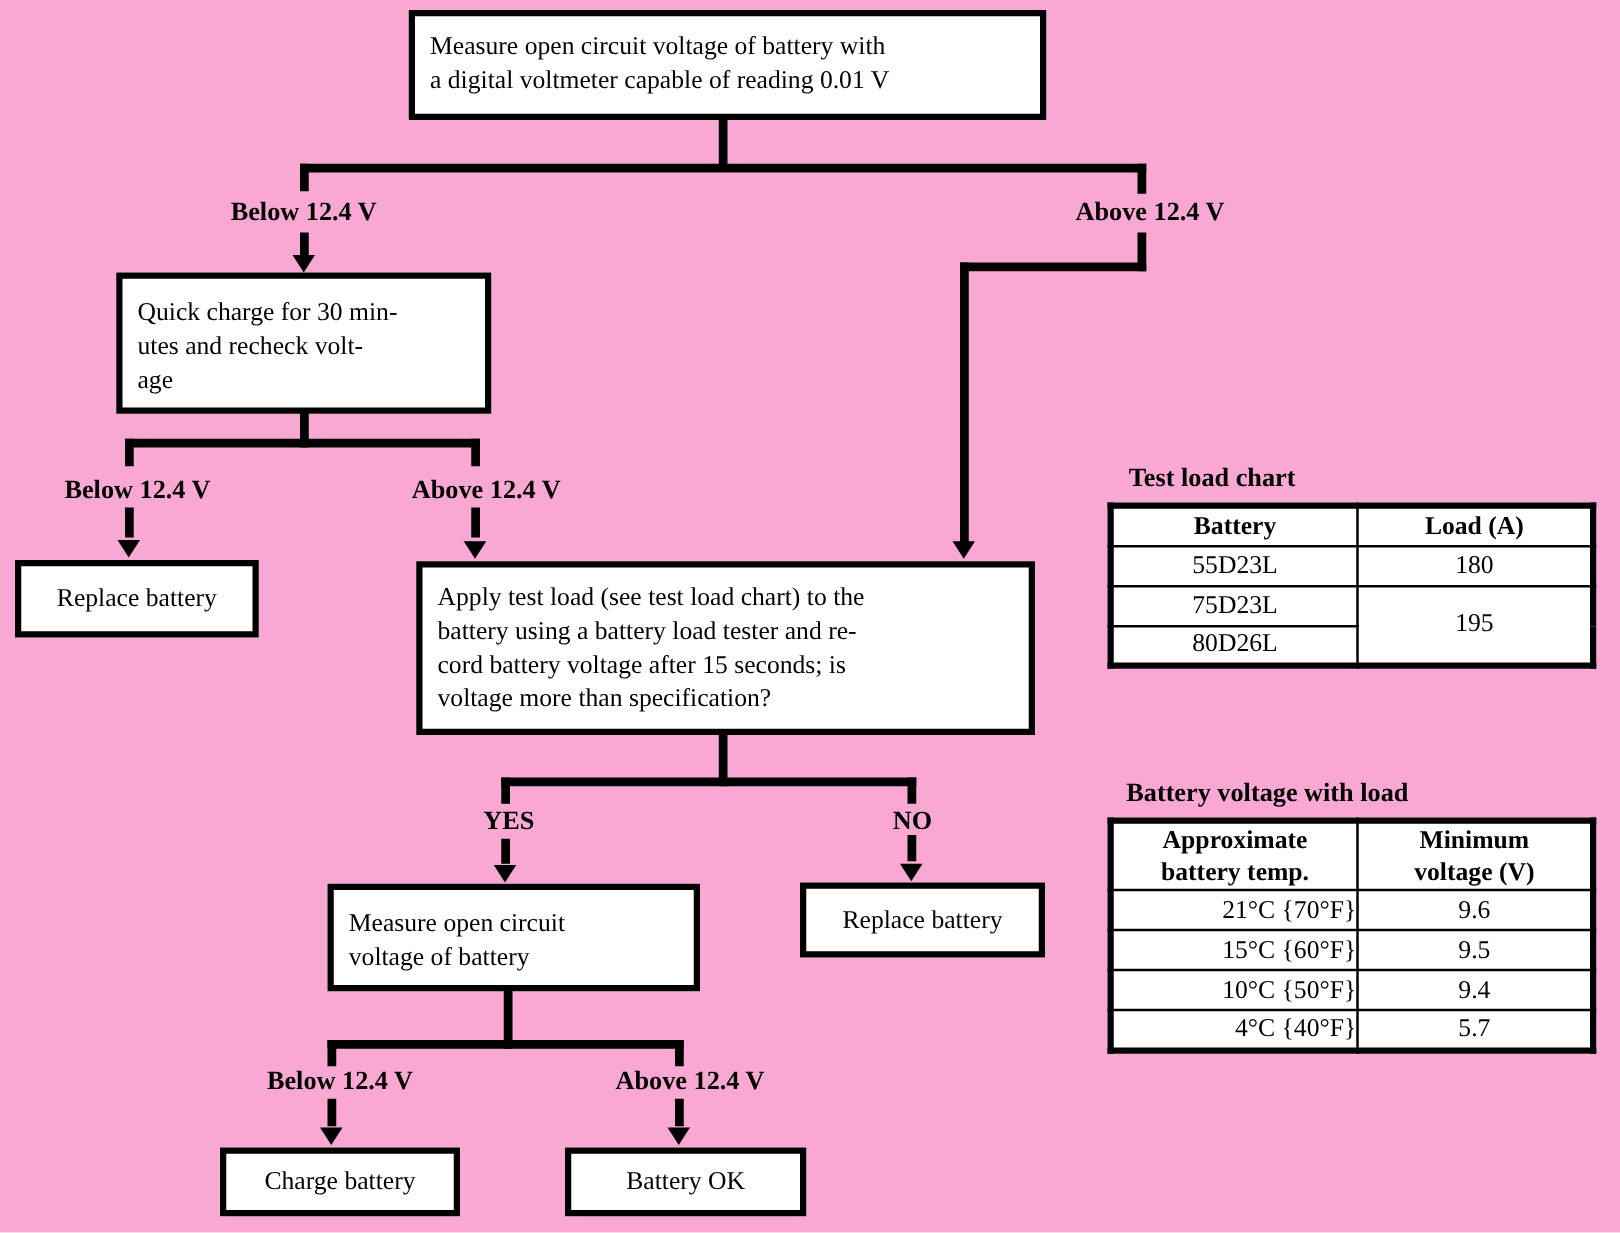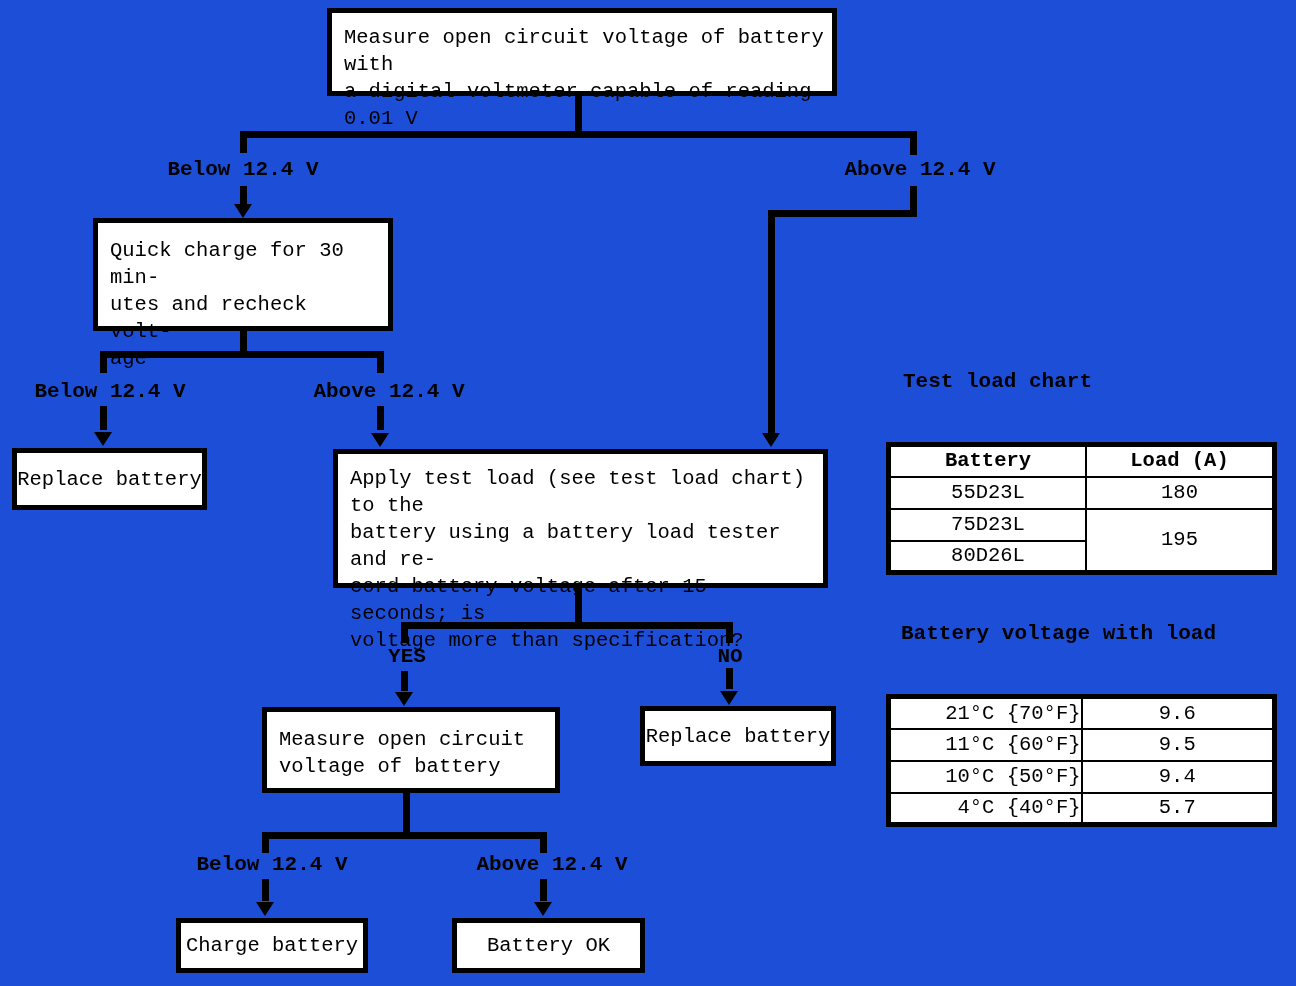--- a/index.html
+++ b/index.html
@@ -1,21 +1,21 @@
 <!DOCTYPE html>
 <html><head>
 <meta charset="utf-8">
 <style>
   html, body { margin: 0; padding: 0; background: #fff; }
   #canvas {
     position: relative;
     width: 1296px;
     height: 986px;
-    background: #1d4ed8;
-    font-family: Liberation Mono, monospace;
+    background: #f9a8d4;
+    font-family: Liberation Serif, serif;
     color: #000;
     overflow: hidden;
   }
   
   .node {
     position: absolute;
     border: 5px solid #000;
     background: #fff;
     font-size: 20.5px;
     line-height: 27px;
@@ -56,21 +56,20 @@
     font-weight: bold;
     font-size: 21px;
   }
   table.t {
     position: absolute;
     border-collapse: collapse;
     border: 5px solid #000;
     background: #fff;
     font-size: 20.5px;
     table-layout: fixed;
-    margin-top: 40px;
   }
   table.t th, table.t td {
     border: 2px solid #000;
     text-align: center;
     padding: 0;
     white-space: pre-line;
     font-size: 20.5px;
   }
   table.t th { font-weight: bold; line-height: 26px; }
   #t2 td.temp { text-align: right; }
@@ -180,26 +179,32 @@
     <tr style="height:32px;">
       <td>80D26L</td>
     </tr>
   </tbody>
     </table>
 
   <div class="tbl-title" style="left:901px; top:622px;">Battery voltage with load</div>
 
   <table class="t" id="t2" style="left:886px; top:654px; width:391px;">
     <tbody>
+        <tr style="height:55px;">
+      <th style="width:194px;">Approximate
+battery temp.</th>
+      <th>Minimum
+voltage (V)</th>
+    </tr>
     <tr style="height:32px;">
       <td class="temp">21°C {70°F}</td>
       <td>9.6</td>
     </tr>
     <tr style="height:32px;">
-      <td class="temp">11°C {60°F}</td>
+      <td class="temp">15°C {60°F}</td>
       <td>9.5</td>
     </tr>
     <tr style="height:32px;">
       <td class="temp">10°C {50°F}</td>
       <td>9.4</td>
     </tr>
     <tr style="height:32px;">
       <td class="temp">4°C {40°F}</td>
       <td>5.7</td>
     </tr>

